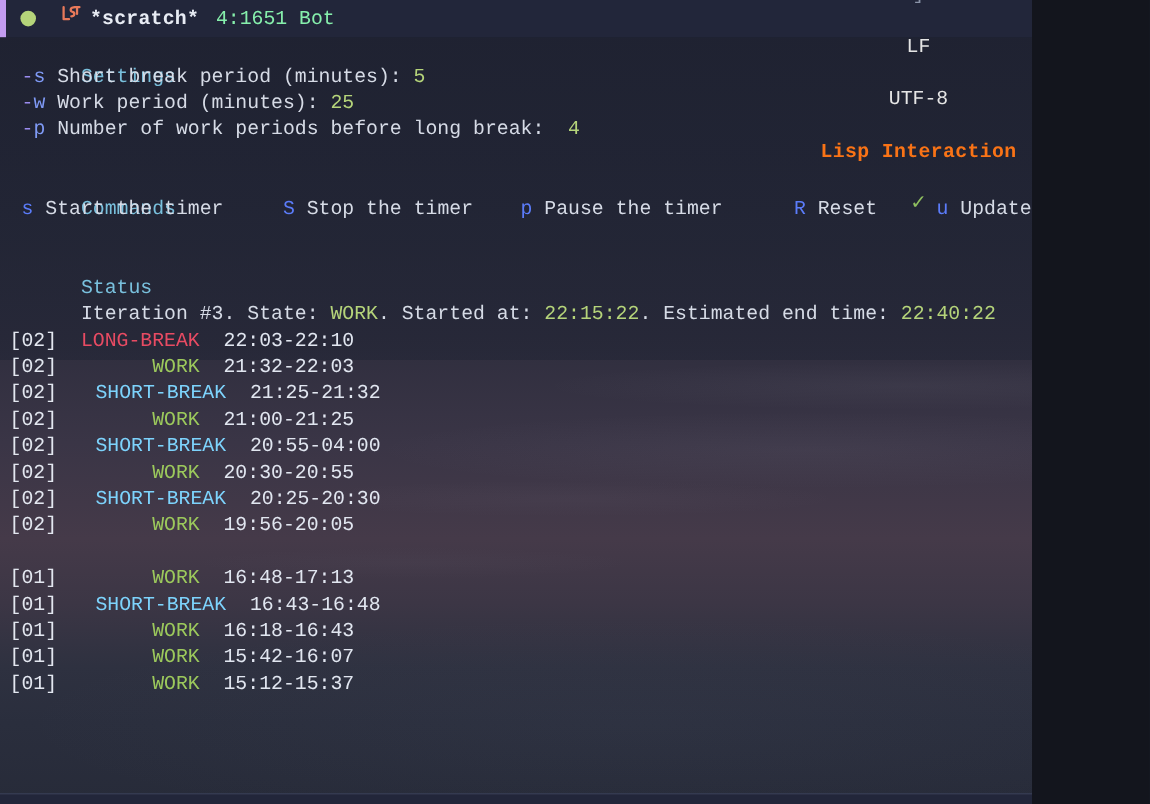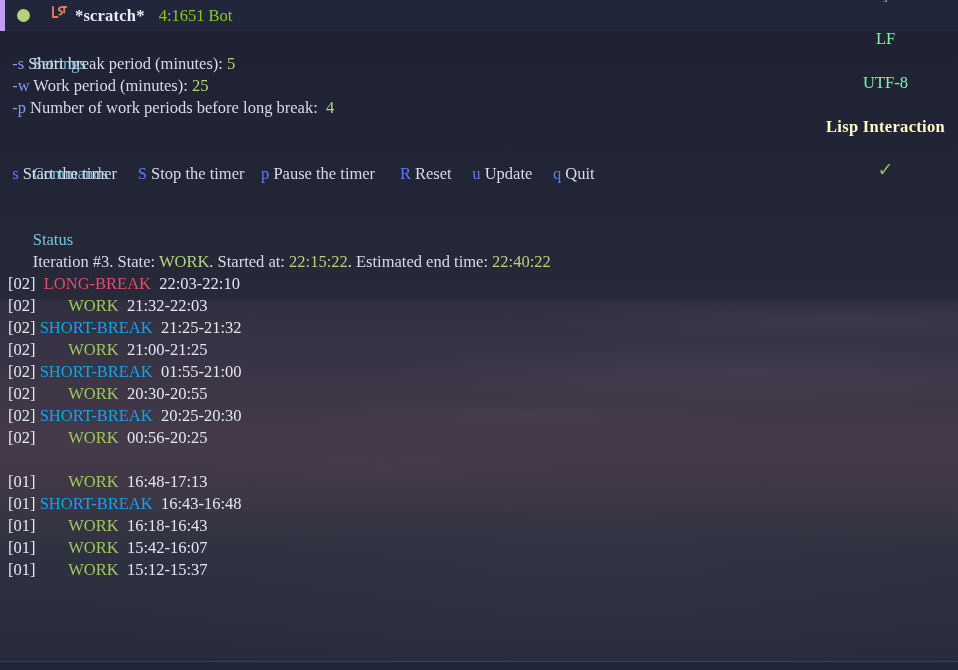--- a/index.html
+++ b/index.html
@@ -3,24 +3,24 @@
 <meta charset="utf-8">
 <title>scratch - Lisp Interaction</title>
 <style>
   html, body {
     margin: 0;
     padding: 0;
     background: #13151d;
   }
   #app {
     position: relative;
-    width: 958px;
+    width: 860px;
     height: 670px;
     overflow: hidden;
-    font-family: Liberation Serif, serif;
+    font-family: Liberation Mono, monospace;
     font-size: 16.5px;
     line-height: 22px;
     color: #d8dee9;
     background: #252a3a;
   }
 
   
   .wallpaper {
     position: absolute;
     inset: 0;
@@ -82,37 +82,37 @@
   }
   .buffer-name {
     margin-left: 6px;
     color: #e8ecf4;
     font-weight: bold;
     letter-spacing: 0.2px;
     white-space: pre;
   }
   .pos-indicator {
     margin-left: 14px;
-    color: #84cc16;
+    color: #86efac;
     white-space: pre;
   }
   .header-right {
     margin-left: auto;
     display: flex;
     align-items: center;
     padding-right: 13px;
     white-space: pre;
     flex-direction: column;
   }
   .hr-project { color: #8a93a8; }
   .hr-clock   { color: #c9cfdb; }
   .hr-bracket { color: #8a93a8; }
   .hr-branch  { color: #5b7cfa; font-weight: bold; text-align: right; }
-  .hr-enc     { color: #86efac; }
-  .hr-mode    { color: #fef9c3; font-weight: bold; letter-spacing: 0.3px; }
+  .hr-enc     { color: #e5e5e5; }
+  .hr-mode    { color: #f97316; font-weight: bold; letter-spacing: 0.3px; }
   .hr-check   { color: #8fbf5f; font-size: 19px; line-height: 1; }
 
   
   .buffer {
     position: relative;
     z-index: 3;
     padding: 0 0 0 8px;
     box-sizing: border-box;
   }
   .line { white-space: pre; height: 22px; }
@@ -122,21 +122,21 @@
   .txt        { color: #d6dbe6; }
   .num        { color: #b5d47a; }
   .flag-dash  { color: #9b8cf0; }
   .flag-key   { color: #7f9af5; }
   .cmd-key    { color: #5b7cfa; }
   .state-work { color: #b5d47a; }
   .time-val   { color: #b5d47a; }
 
   .h-iter   { color: #e3e7f0; }
   .t-work   { color: #9cc95c; }
-  .t-short  { color: #0ea5e9; }
+  .t-short  { color: #7dd3fc; margin-left: 22px; }
   .t-long   { color: #e84b63; }
   .h-range  { color: #e1e6f0; }
 
   
   .footer-bar {
     position: absolute;
     left: 0; right: 0; bottom: 0;
     height: 8px;
     background: #22263a;
     border-top: 1px solid #3a4056;
@@ -215,24 +215,24 @@
       <span class="txt">Iteration #3. State: </span><span class="state-work">WORK</span><span class="txt">. Started at: </span><span class="time-val">22:15:22</span><span class="txt">. Estimated end time: </span><span class="time-val">22:40:22</span>
     </div>
 
     <div class="blank"></div>
 
     <div id="history-group-1">
         <div class="line"><span class="h-iter">[02] </span><span class="txt"> </span><span class="t-long">LONG-BREAK</span><span class="h-range">  22:03-22:10</span></div>
         <div class="line"><span class="h-iter">[02] </span><span class="txt">       </span><span class="t-work">WORK</span><span class="h-range">  21:32-22:03</span></div>
         <div class="line"><span class="h-iter">[02] </span><span class="txt"></span><span class="t-short">SHORT-BREAK</span><span class="h-range">  21:25-21:32</span></div>
         <div class="line"><span class="h-iter">[02] </span><span class="txt">       </span><span class="t-work">WORK</span><span class="h-range">  21:00-21:25</span></div>
-        <div class="line"><span class="h-iter">[02] </span><span class="txt"></span><span class="t-short">SHORT-BREAK</span><span class="h-range">  01:55-21:00</span></div>
+        <div class="line"><span class="h-iter">[02] </span><span class="txt"></span><span class="t-short">SHORT-BREAK</span><span class="h-range">  20:55-04:00</span></div>
         <div class="line"><span class="h-iter">[02] </span><span class="txt">       </span><span class="t-work">WORK</span><span class="h-range">  20:30-20:55</span></div>
         <div class="line"><span class="h-iter">[02] </span><span class="txt"></span><span class="t-short">SHORT-BREAK</span><span class="h-range">  20:25-20:30</span></div>
-        <div class="line"><span class="h-iter">[02] </span><span class="txt">       </span><span class="t-work">WORK</span><span class="h-range">  00:56-20:25</span></div>
+        <div class="line"><span class="h-iter">[02] </span><span class="txt">       </span><span class="t-work">WORK</span><span class="h-range">  19:56-20:05</span></div>
       </div>
     <div class="blank"></div>
     <div id="history-group-2">
         <div class="line"><span class="h-iter">[01] </span><span class="txt">       </span><span class="t-work">WORK</span><span class="h-range">  16:48-17:13</span></div>
         <div class="line"><span class="h-iter">[01] </span><span class="txt"></span><span class="t-short">SHORT-BREAK</span><span class="h-range">  16:43-16:48</span></div>
         <div class="line"><span class="h-iter">[01] </span><span class="txt">       </span><span class="t-work">WORK</span><span class="h-range">  16:18-16:43</span></div>
         <div class="line"><span class="h-iter">[01] </span><span class="txt">       </span><span class="t-work">WORK</span><span class="h-range">  15:42-16:07</span></div>
         <div class="line"><span class="h-iter">[01] </span><span class="txt">       </span><span class="t-work">WORK</span><span class="h-range">  15:12-15:37</span></div>
       </div>
 

